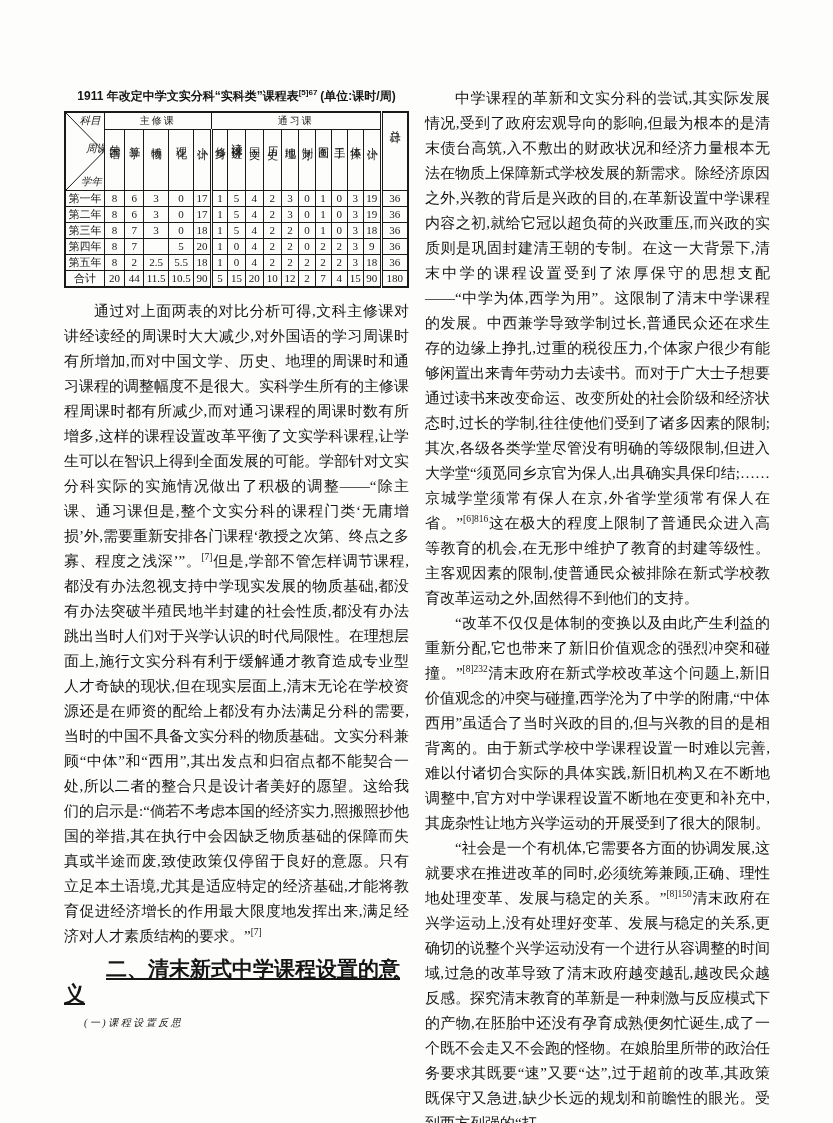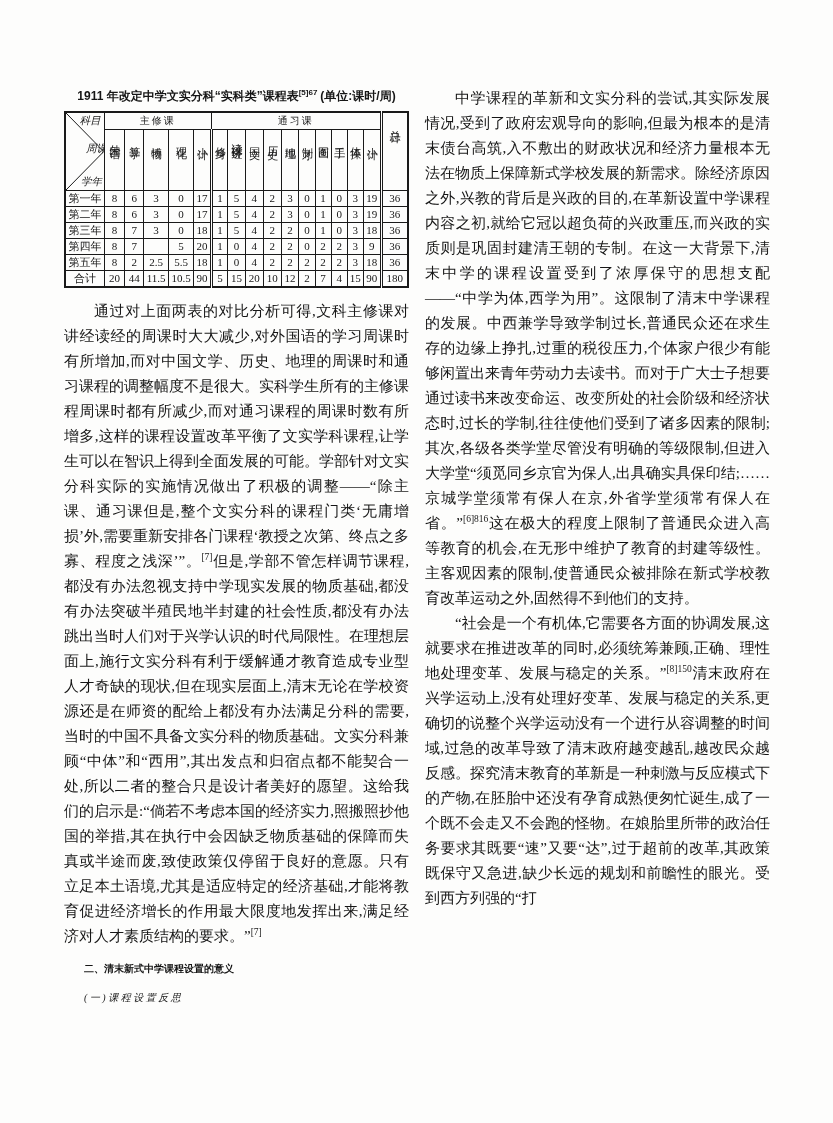--- a/index.html
+++ b/index.html
@@ -45,22 +45,23 @@
   th.corner{position:relative;padding:0;}
   th.corner svg{position:absolute;left:0;top:0;width:100%;height:100%;}
   th.corner svg line{stroke:#1a1a1a;stroke-width:1;vector-effect:non-scaling-stroke;}
   th.corner span{position:absolute;font-size:10.5px;line-height:1;white-space:nowrap;font-style:italic;}
   th.corner .c-top{top:3px;right:3px;}
   th.corner .c-mid{left:20px;top:31px;}
   th.corner .c-bot{bottom:3px;left:15px;}
   
   .sec-heading{
     font-family:"Liberation Sans","DejaVu Sans",sans-serif;
-    font-weight:bold;font-size:10px;line-height:25px;margin:7px 0 4px 0;
+    font-weight:bold;font-size:21px;line-height:25px;margin:7px 0 4px 0;
     text-indent:2em;
+    text-decoration:underline;
   }
   .sub-heading{
     font-style:italic;font-size:10px;line-height:25px;margin:0 0 4px 0;
     text-indent:2em;letter-spacing:2.5px;
   }
 </style>
 </head>
 <body>
 
 <div class="page">
@@ -241,18 +242,19 @@
           </tbody>
         </table>
       <p class="para indent">通过对上面两表的对比分析可得,文科主修课对讲经读经的周课时大大减少,对外国语的学习周课时有所增加,而对中国文学、历史、地理的周课时和通习课程的调整幅度不是很大。实科学生所有的主修课程周课时都有所减少,而对通习课程的周课时数有所增多,这样的课程设置改革平衡了文实学科课程,让学生可以在智识上得到全面发展的可能。学部针对文实分科实际的实施情况做出了积极的调整——“除主课、通习课但是,整个文实分科的课程门类‘无庸增损’外,需要重新安排各门课程‘教授之次第、终点之多寡、程度之浅深’”。<sup>[7]</sup>但是,学部不管怎样调节课程,都没有办法忽视支持中学现实发展的物质基础,都没有办法突破半殖民地半封建的社会性质,都没有办法跳出当时人们对于兴学认识的时代局限性。在理想层面上,施行文实分科有利于缓解通才教育造成专业型人才奇缺的现状,但在现实层面上,清末无论在学校资源还是在师资的配给上都没有办法满足分科的需要,当时的中国不具备文实分科的物质基础。文实分科兼顾“中体”和“西用”,其出发点和归宿点都不能契合一处,所以二者的整合只是设计者美好的愿望。这给我们的启示是:“倘若不考虑本国的经济实力,照搬照抄他国的举措,其在执行中会因缺乏物质基础的保障而失真或半途而废,致使政策仅停留于良好的意愿。只有立足本土语境,尤其是适应特定的经济基础,才能将教育促进经济增长的作用最大限度地发挥出来,满足经济对人才素质结构的要求。”<sup>[7]</sup></p>
       <div class="sec-heading">二、清末新式中学课程设置的意义</div>
       <div class="sub-heading">(一)课程设置反思</div>
       <p class="para indent"></p>
     </div>
 
     <div class="col">
       <p class="para indent">中学课程的革新和文实分科的尝试,其实际发展情况,受到了政府宏观导向的影响,但最为根本的是清末债台高筑,入不敷出的财政状况和经济力量根本无法在物质上保障新式学校发展的新需求。除经济原因之外,兴教的背后是兴政的目的,在革新设置中学课程内容之初,就给它冠以超负荷的兴政重压,而兴政的实质则是巩固封建清王朝的专制。在这一大背景下,清末中学的课程设置受到了浓厚保守的思想支配——“中学为体,西学为用”。这限制了清末中学课程的发展。中西兼学导致学制过长,普通民众还在求生存的边缘上挣扎,过重的税役压力,个体家户很少有能够闲置出来青年劳动力去读书。而对于广大士子想要通过读书来改变命运、改变所处的社会阶级和经济状态时,过长的学制,往往使他们受到了诸多因素的限制;其次,各级各类学堂尽管没有明确的等级限制,但进入大学堂“须觅同乡京官为保人,出具确实具保印结;……京城学堂须常有保人在京,外省学堂须常有保人在省。”<sup>[6]816</sup>这在极大的程度上限制了普通民众进入高等教育的机会,在无形中维护了教育的封建等级性。主客观因素的限制,使普通民众被排除在新式学校教育改革运动之外,固然得不到他们的支持。</p>
+      <p class="para indent">“改革不仅仅是体制的变换以及由此产生利益的重新分配,它也带来了新旧价值观念的强烈冲突和碰撞。”<sup>[8]232</sup>清末政府在新式学校改革这个问题上,新旧价值观念的冲突与碰撞,西学沦为了中学的附庸,“中体西用”虽适合了当时兴政的目的,但与兴教的目的是相背离的。由于新式学校中学课程设置一时难以完善,难以付诸切合实际的具体实践,新旧机构又在不断地调整中,官方对中学课程设置不断地在变更和补充中,其庞杂性让地方兴学运动的开展受到了很大的限制。</p>
       <p class="para indent">“社会是一个有机体,它需要各方面的协调发展,这就要求在推进改革的同时,必须统筹兼顾,正确、理性地处理变革、发展与稳定的关系。”<sup>[8]150</sup>清末政府在兴学运动上,没有处理好变革、发展与稳定的关系,更确切的说整个兴学运动没有一个进行从容调整的时间域,过急的改革导致了清末政府越变越乱,越改民众越反感。探究清末教育的革新是一种刺激与反应模式下的产物,在胚胎中还没有孕育成熟便匆忙诞生,成了一个既不会走又不会跑的怪物。在娘胎里所带的政治任务要求其既要“速”又要“达”,过于超前的改革,其政策既保守又急进,缺少长远的规划和前瞻性的眼光。受到西方列强的“打</p>
 
     </div>
 
   </div>
 </div>
 
 </body></html>

